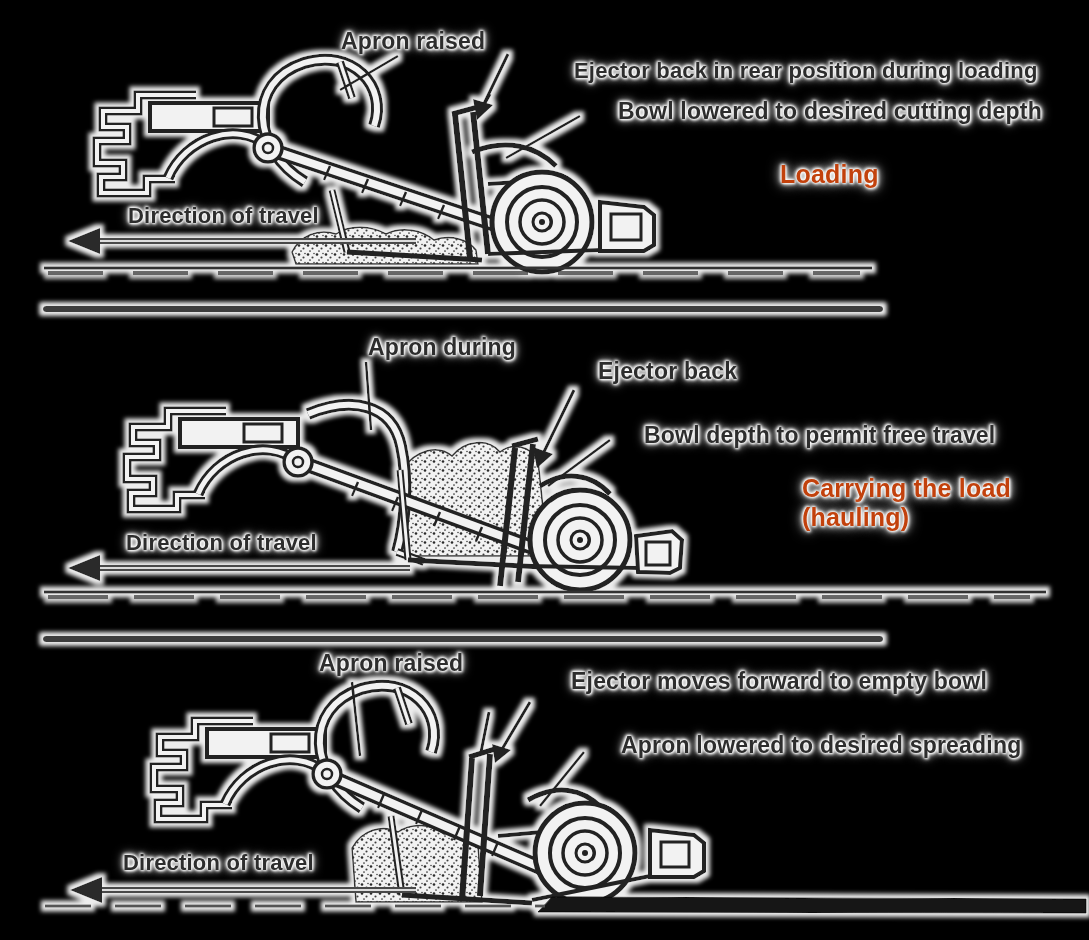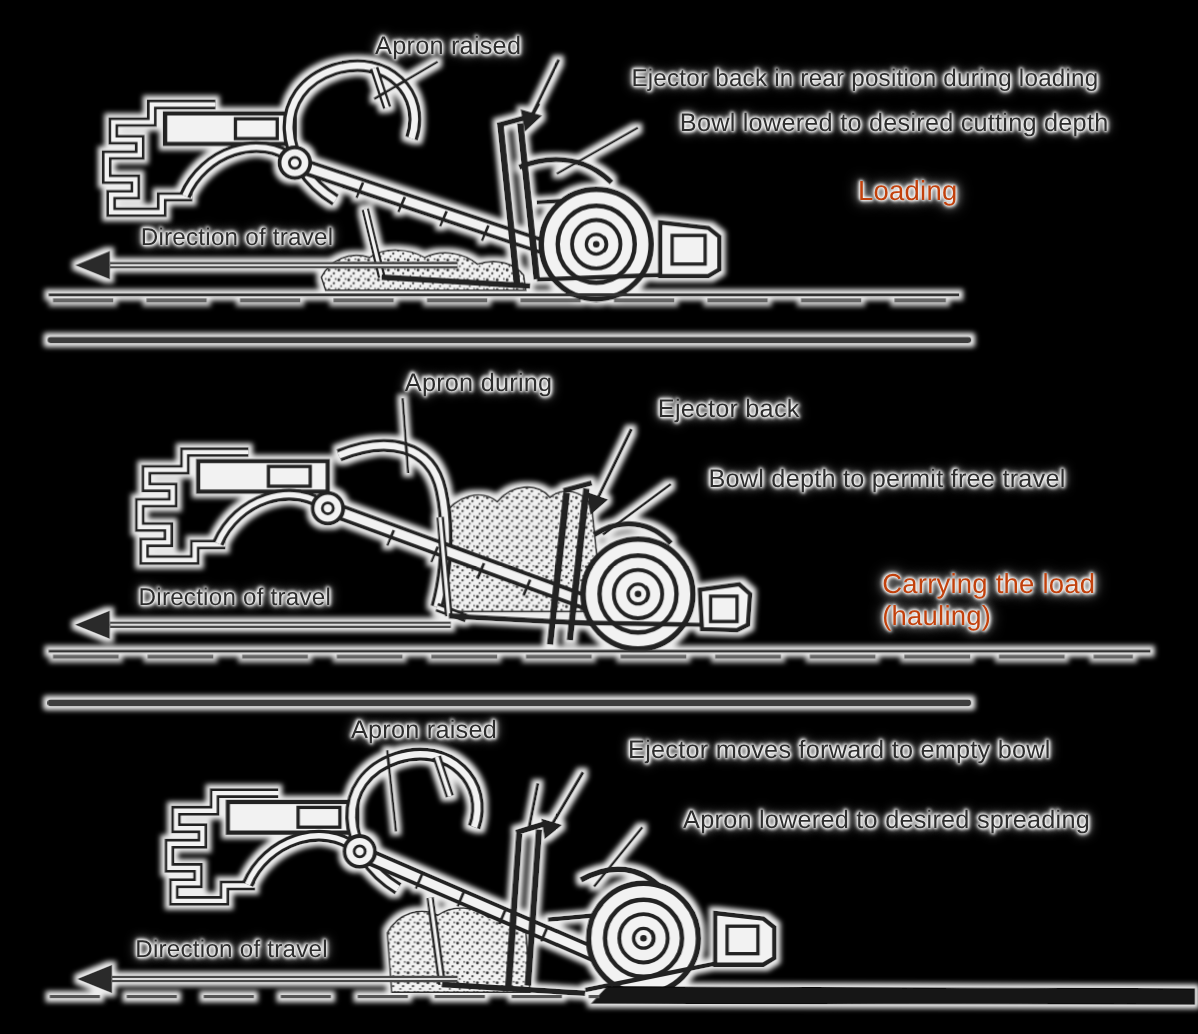--- a/index.html
+++ b/index.html
@@ -2,35 +2,35 @@
 <html><head>
 <meta charset="utf-8">
 <style>
   html,body{margin:0;padding:0;background:#000;}
   #canvas{
     position:relative;width:1089px;height:940px;background:#000;overflow:hidden;
     font-family:"Liberation Sans","DejaVu Sans",sans-serif;
   }
   #art{position:absolute;left:0;top:0;width:1089px;height:940px;}
   .lbl{
-    position:absolute;color:#2d2d2d;font-weight:normal;white-space:nowrap;
+    position:absolute;color:#2d2d2d;font-weight:bold;white-space:nowrap;
     text-shadow:0 0 2px #fff,0 0 4px #fff,0 0 7px #fff,0 0 11px #fff,1px 1px 3px #fff,-1px -1px 3px #fff;
     letter-spacing:.2px;line-height:1.15;padding-left:36px;
   }
   .heading{
     color:#c2410c;font-size:25px;white-space:normal;
     text-shadow:0 0 2px #fff,0 0 5px #fff,0 0 9px #fff,0 0 14px #fff,1px 1px 3px #fff,-1px -1px 3px #fff;
   }
   .fs22{font-size:22px;} .fs23{font-size:23px;}
   
   #p1-apron{left:305px;top:28px;} #p1-ejector{left:538px;top:26px;margin-top:32px;}
   #p1-bowl{left:582px;top:98px;}  #p1-title{left:744px;top:160px;}
   #p1-dir{left:92px;top:203px;}
   #p2-apron{left:332px;top:334px;} #p2-ejector{left:562px;top:358px;}
-  #p2-bowl{left:608px;top:422px;}  #p2-title{left:766px;top:474px;width:215px;margin-top:43px;}
+  #p2-bowl{left:608px;top:422px;}  #p2-title{left:766px;top:474px;width:215px;}
   #p2-dir{left:90px;top:530px;}
   #p3-apron{left:283px;top:650px;} #p3-ejector{left:535px;top:668px;}
   #p3-bowl{left:585px;top:732px;}  #p3-title{left:776px;top:784px;width:200px;}
   #p3-dir{left:87px;top:850px;}
 </style>
 </head>
 <body>
 
 <div id="canvas">
 

